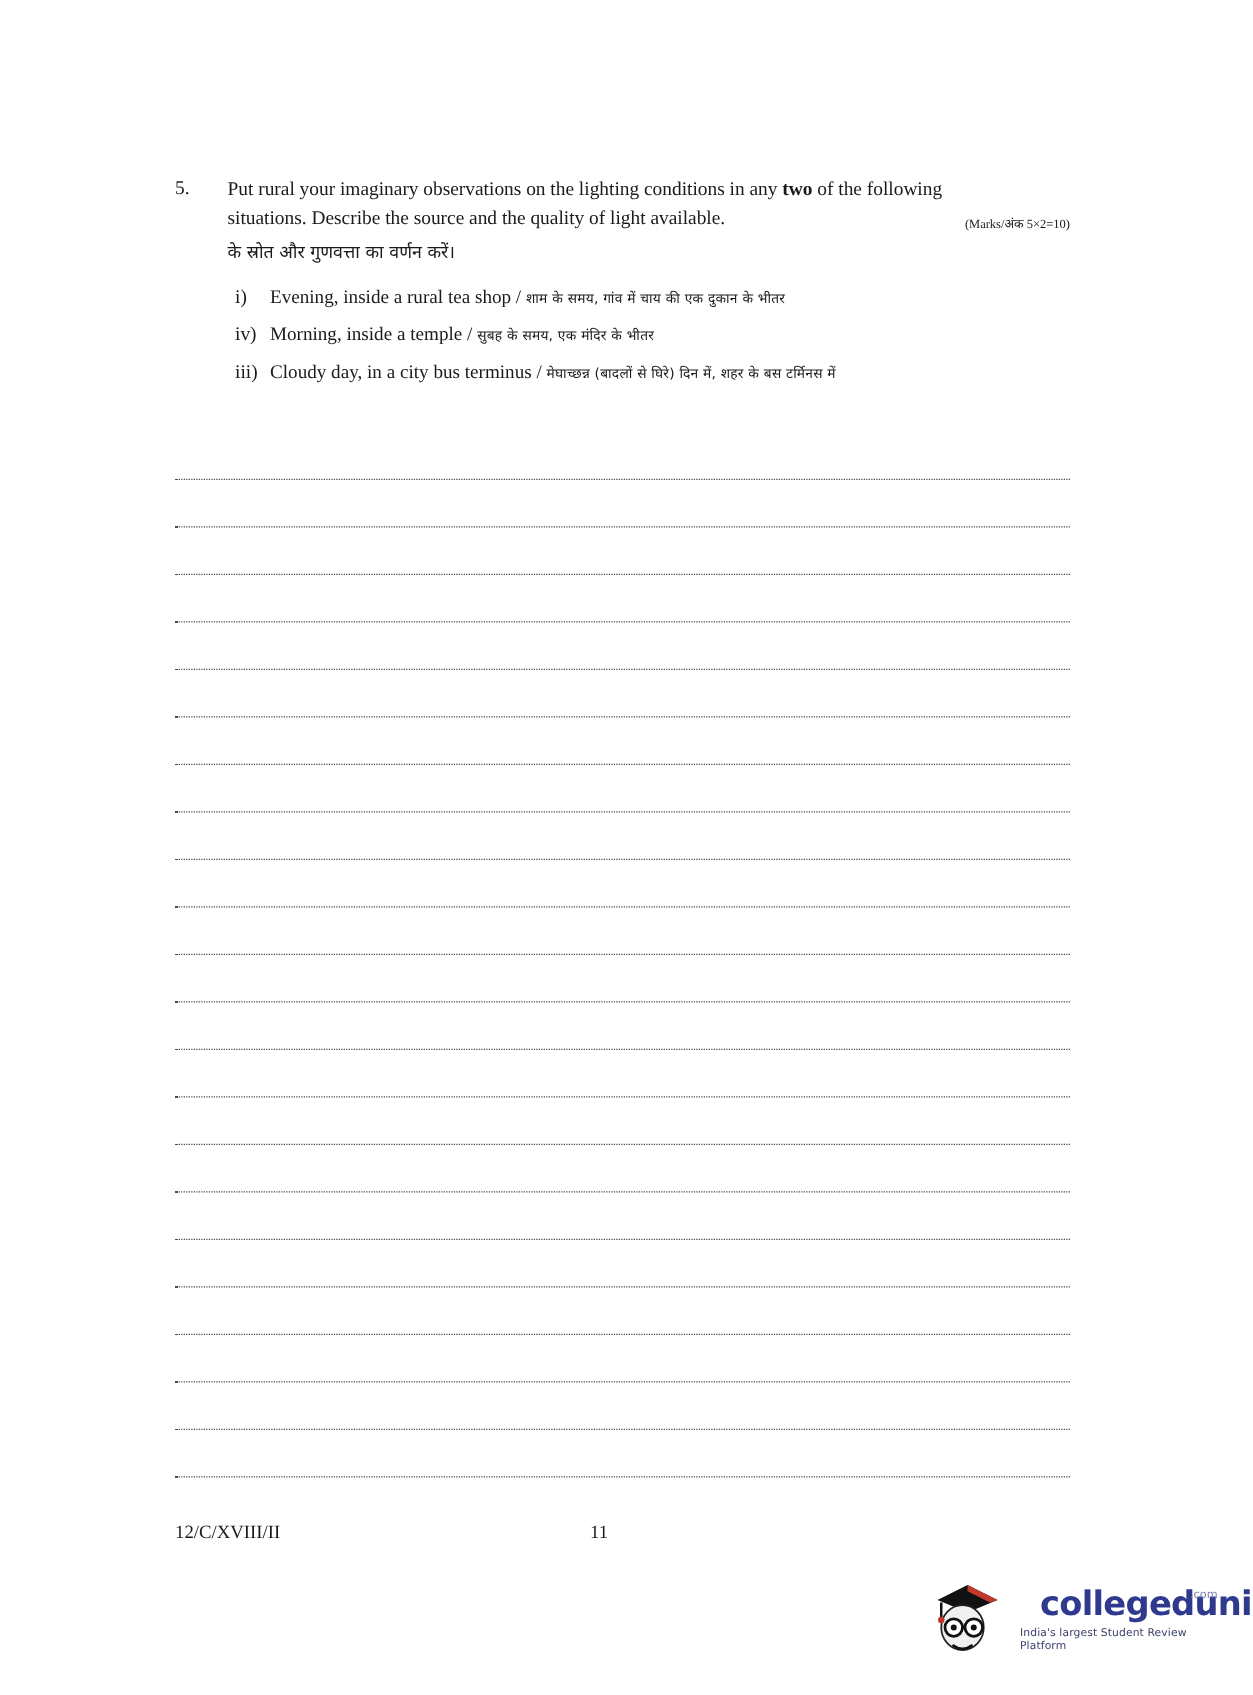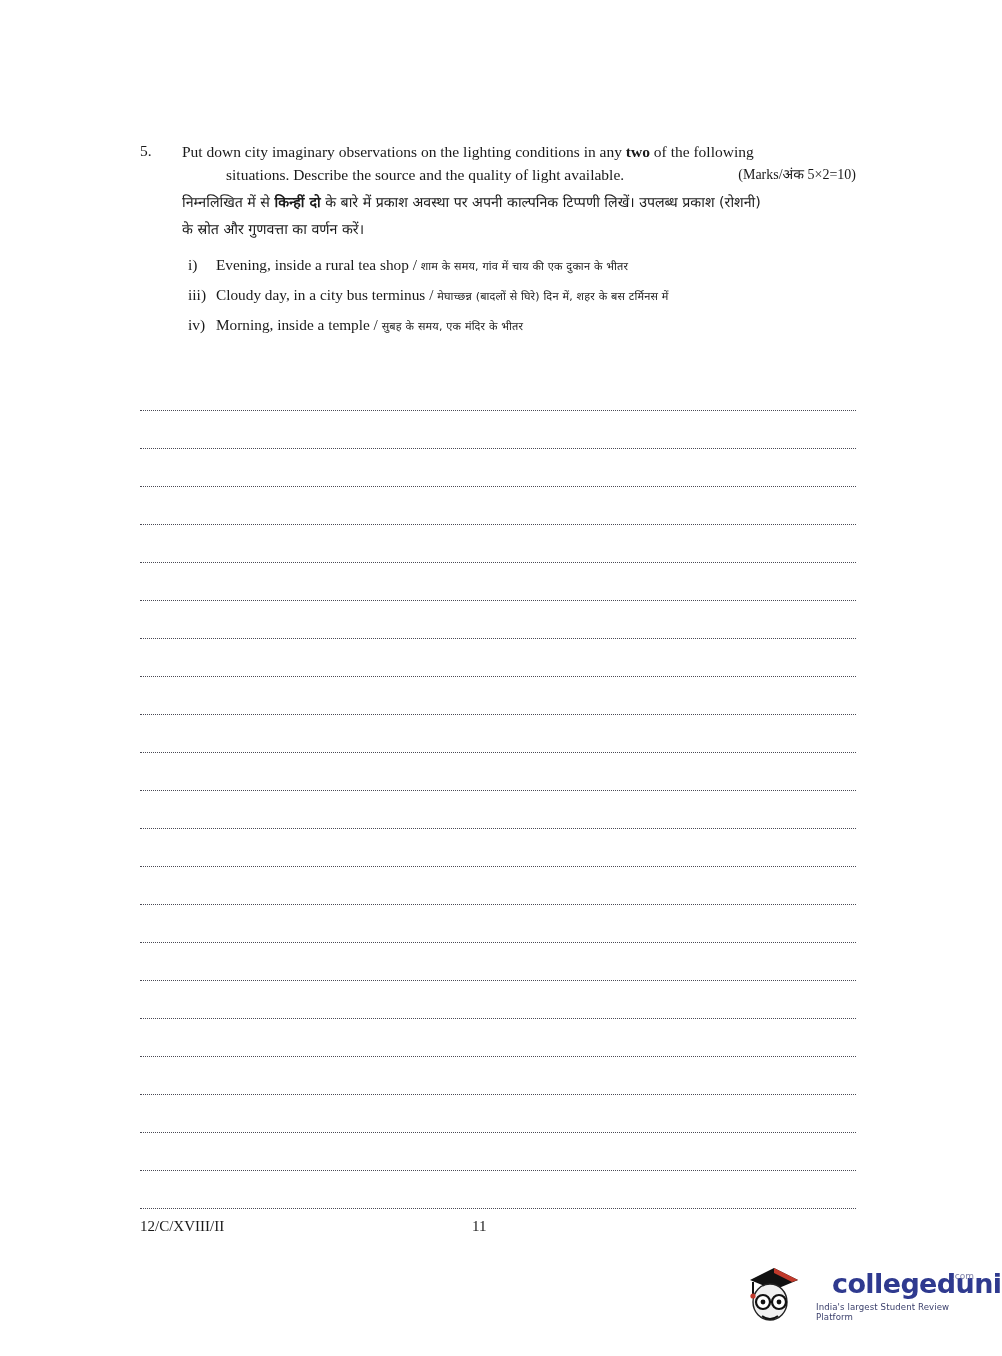--- a/index.html
+++ b/index.html
@@ -46,30 +46,29 @@
     font-size: 15.5px;
     line-height: 1.5;
     text-align: justify;
     position: relative;
   }
   .q-en .ital {
     font-weight: bold;
   }
   .marks {
     float: right;
-    font-size: 14px;
+    font-size: 10px;
     font-family: "Liberation Serif", serif;
   }
   .q-en-line2 {
     display: flex;
     justify-content: space-between;
-    align-items: center;
+    align-items: flex-end;
     font-size: 15.5px;
     line-height: 1.5;
-    margin-left: 44px;
   }
   .hindi {
     font-family: "DejaVu Sans", sans-serif;
     font-size: 14.2px;
     line-height: 1.62;
   }
   .q-hi {
     margin-top: 4px;
     text-align: justify;
   }
@@ -184,50 +183,47 @@
 
 <div class="page">
 
   <div class="content">
 
     <div class="q-row">
       <div class="q-num">5.</div>
       <div class="q-body">
 
         <div class="q-en">
-          <span>Put down city imaginary observations on the lighting conditions in any </span><span class="ital">two</span><span> of the following</span>
+          <span>Put rural your imaginary observations on the lighting conditions in any </span><span class="ital">two</span><span> of the following</span>
         </div>
 
         <div class="q-en-line2">
           <span>situations. Describe the source and the quality of light available.</span>
           <span class="marks">(Marks/अंक 5×2=10)</span>
         </div>
 
-        <div class="q-hi hindi">
-          <span>निम्नलिखित में से </span><b>किन्हीं दो</b><span> के बारे में प्रकाश अवस्था पर अपनी काल्पनिक टिप्पणी लिखें। उपलब्ध प्रकाश (रोशनी)</span>
-        </div>
 
         <div class="q-hi hindi">के स्रोत और गुणवत्ता का वर्णन करें।</div>
 
         <div class="items">
 
           <div class="item">
             <div class="item-label">i)</div>
             <div class="item-text"><span>Evening, inside a rural tea shop / </span><span class="hi">शाम के समय, गांव में चाय की एक दुकान के भीतर</span></div>
           </div>
 
 
           <div class="item">
+            <div class="item-label">iv)</div>
+            <div class="item-text"><span>Morning, inside a temple / </span><span class="hi">सुबह के समय, एक मंदिर के भीतर</span></div>
+          </div>
+
+          <div class="item">
             <div class="item-label">iii)</div>
             <div class="item-text"><span>Cloudy day, in a city bus terminus / </span><span class="hi">मेघाच्छन्न (बादलों से घिरे) दिन में, शहर के बस टर्मिनस में</span></div>
-          </div>
-
-          <div class="item">
-            <div class="item-label">iv)</div>
-            <div class="item-text"><span>Morning, inside a temple / </span><span class="hi">सुबह के समय, एक मंदिर के भीतर</span></div>
           </div>
 
         </div>
 
       </div>
     </div>
 
     <div class="lines" id="answer-lines">
         <div class="dotline"></div>
         <div class="dotline"></div>

